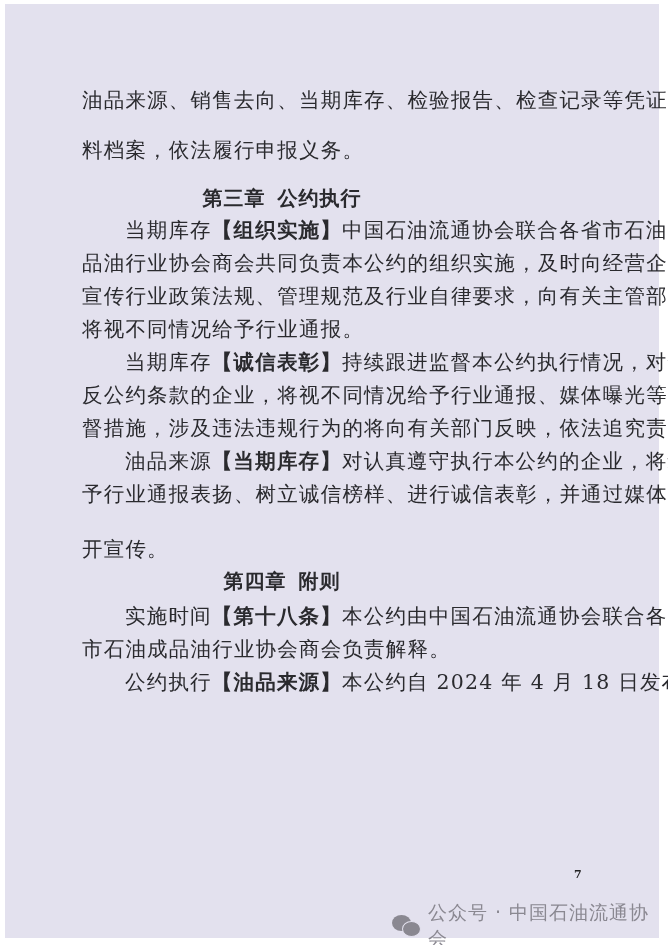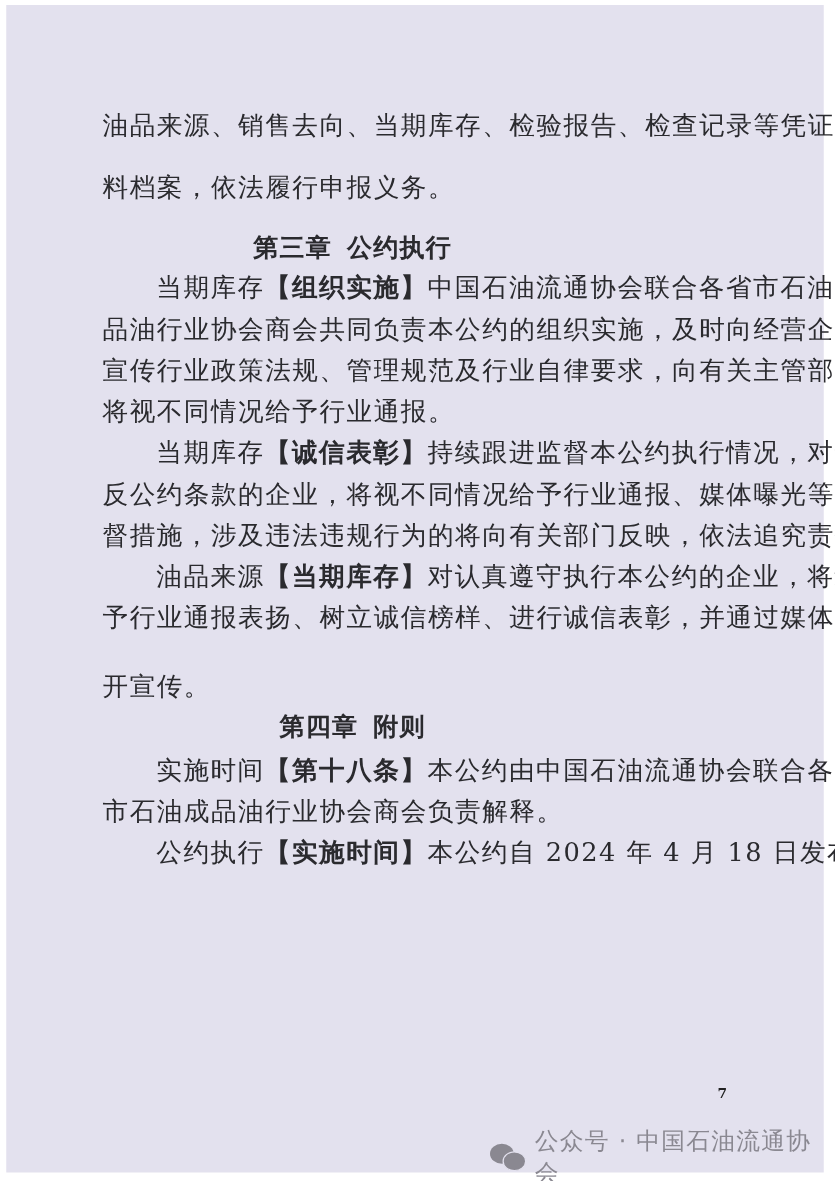--- a/index.html
+++ b/index.html
@@ -80,21 +80,21 @@
 <div class="heading" style="top:569px">
   <span>第四章</span><span class="gap"></span><span>附则</span>
 </div>
 
 <div class="line indent" style="top:604px">
   <span>实施时间</span><span class="kw">【第十八条】</span><span>本公约由中国石油流通协会联合各省</span>
 </div>
 <div class="line" style="top:637px">市石油成品油行业协会商会负责解释。</div>
 
 <div class="line indent" style="top:670px">
-  <span>公约执行</span><span class="kw">【实施时间】</span><span>本公约自 2024 年 4 月 18 日发布实施。</span>
+  <span>公约执行</span><span class="kw">【油品来源】</span><span>本公约自 2024 年 4 月 18 日发布实施。</span>
 </div>
 
 <div class="pagenum">7</div>
 
 <div class="watermark">
   <span class="wechat">
       <span class="b1"></span>
       <span class="b2"></span>
     </span>
   <span>公众号 · 中国石油流通协会</span>

